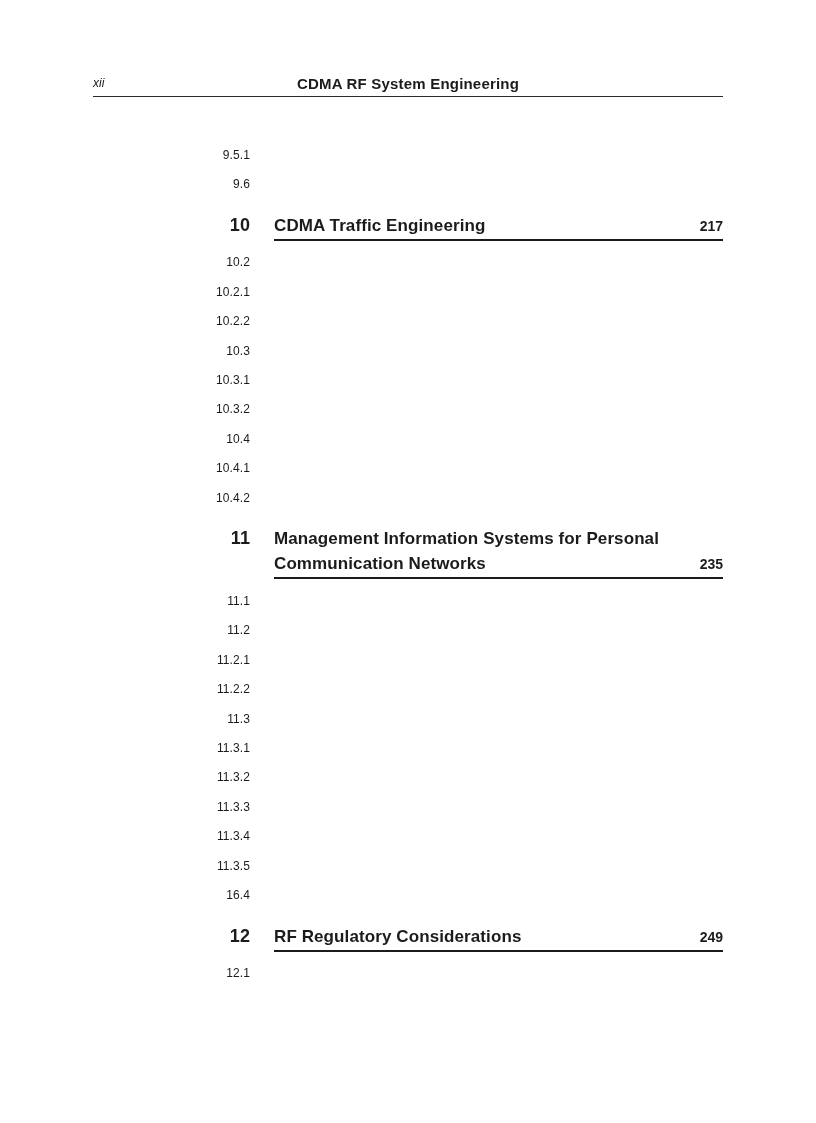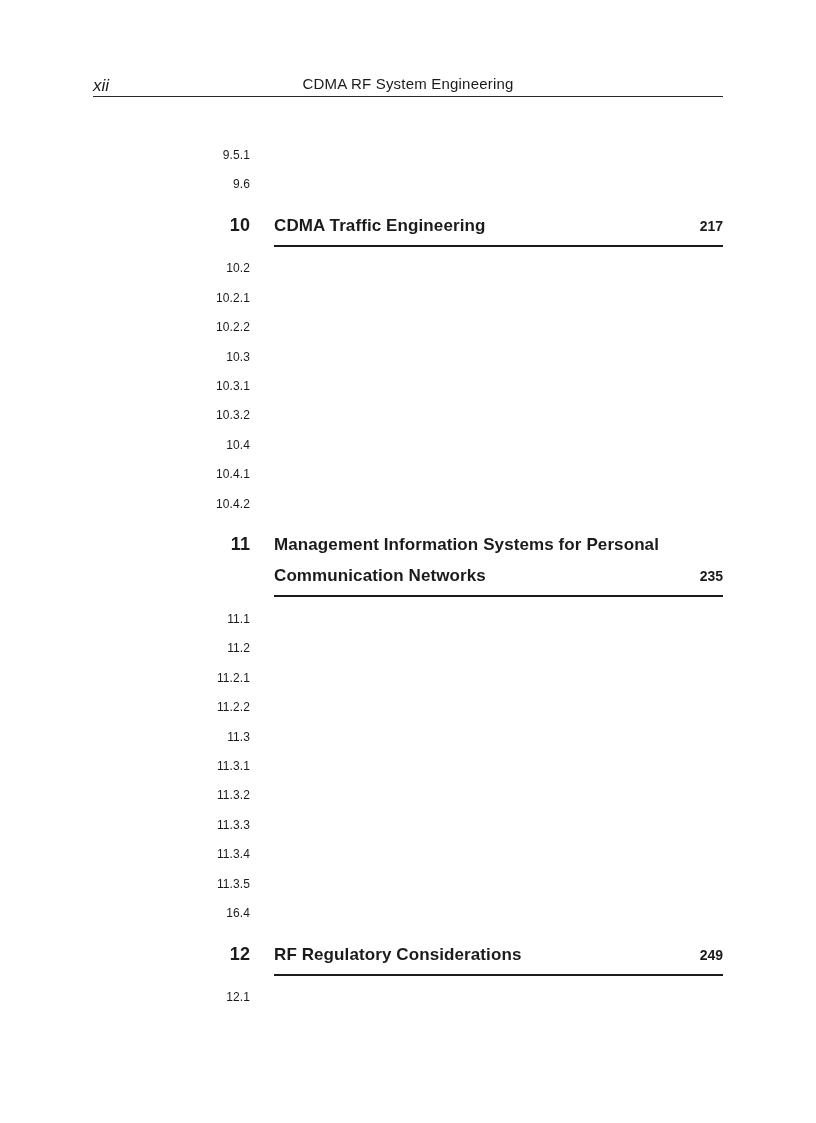--- a/index.html
+++ b/index.html
@@ -11,25 +11,25 @@
     background: #ffffff;
     font-family: "Liberation Sans", sans-serif;
     color: #1b1b1b;
     overflow: hidden;
   }
 
   
   .header { position: absolute; top: 75px; left: 0; width: 100%; height: 18px; }
   .page-label {
     position: absolute; left: 93px; top: 1px;
-    font-style: italic; font-size: 17px; color: #1b1b1b;
+    font-style: italic; font-size: 12px; color: #1b1b1b;
   }
   .running-header {
     display: block; width: 100%; text-align: center;
-    font-weight: normal; font-size: 15px; letter-spacing: 0.2px;
+    font-weight: bold; font-size: 15px; letter-spacing: 0.2px;
   }
   .header-rule {
     position: absolute; top: 96px; left: 93px; width: 630px;
     border: none; border-top: 1.5px solid #2a2a2a; margin: 0; height: 0;
   }
 
   
   .toc { position: absolute; top: 140px; left: 93px; width: 630px; }
   .row { display: flex; }
   .sub-row { height: 29.4px; align-items: center; }
@@ -38,21 +38,21 @@
     font-size: 12px; letter-spacing: 0.1px;
   }
 
   .chapter { margin-top: 16px; margin-bottom: 7px; }
   .chapter-row { align-items: baseline; }
   .chapter-row + .chapter-row { margin-top: 2px; }
   .chapter-num { font-weight: bold; font-size: 18px; }
   .tp {
     flex: 1; margin-left: 24px;
     display: flex; justify-content: space-between; align-items: baseline;
-    padding-bottom: 8px; line-height: 21px;
+    padding-bottom: 2px; line-height: 21px;
   }
   .tp.underlined { border-bottom: 2px solid #1b1b1b; }
   .chapter-title { font-weight: bold; font-size: 17px; letter-spacing: 0.1px; }
   .chapter-page { font-weight: bold; font-size: 14px; }
 </style>
 </head>
 <body>
 
 <div class="page">
   <div class="header">

